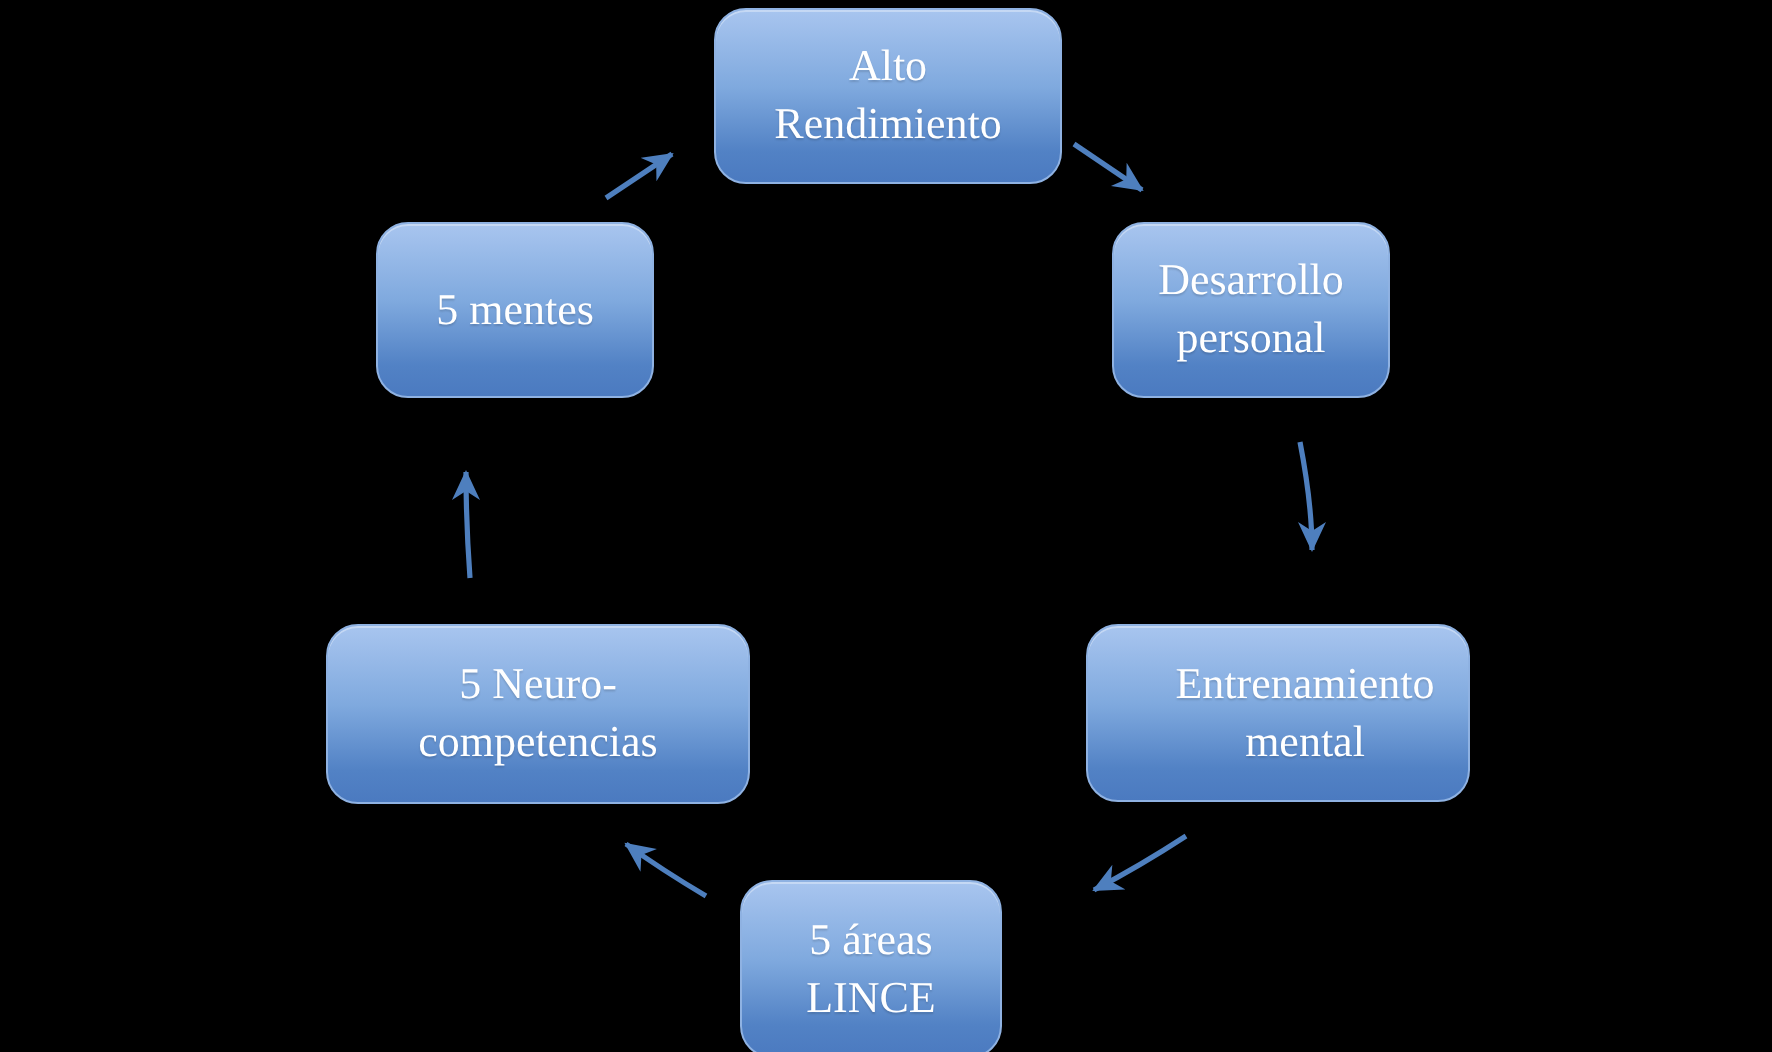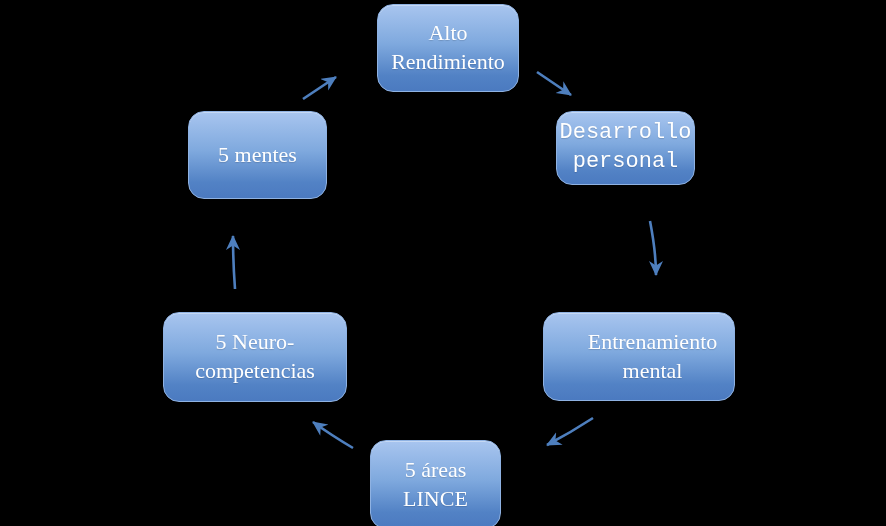--- a/index.html
+++ b/index.html
@@ -33,25 +33,25 @@
     padding: 4px 10px;
     color: #ffffff;
     font-size: 22px;
     line-height: 1.3;
     border-radius: 16px;
     background: linear-gradient(180deg, #a8c5ef 0%, #7fa9de 45%, #5282c5 82%, #4b7ac0 100%);
     border: 1px solid #8fb2e2;
     box-shadow: inset 0 1px 0 rgba(255,255,255,0.35), 0 2px 4px rgba(0,0,0,0.55);
     text-shadow: 0 1px 1px rgba(0,0,0,0.15);
   }
-  .node-alto        { left: 357px; top: 4px;   width: 142px; height: 88px; margin-left: 20px; }
-  .node-desarrollo  { left: 556px; top: 111px; width: 139px; height: 74px; font-family: Liberation Mono, monospace; }
+  .node-alto        { left: 357px; top: 4px;   width: 174px; height: 88px; }
+  .node-desarrollo  { left: 556px; top: 111px; width: 139px; height: 88px; }
   .node-entrenamiento { left: 543px; top: 312px; width: 192px; height: 89px; padding-left: 37px; }
   .node-lince       { left: 370px; top: 440px; width: 131px; height: 89px; }
-  .node-neuro       { left: 163px; top: 312px; width: 184px; height: 90px; }
+  .node-neuro       { left: 163px; top: 312px; width: 212px; height: 90px; }
   .node-mentes      { left: 188px; top: 111px; width: 139px; height: 88px; justify-content: center; }
 </style>
 </head>
 <body>
 
 <div class="canvas">
 
   <svg class="arrow-layer" viewBox="0 0 886 526" xmlns="http://www.w3.org/2000/svg">
     <defs>
       <marker id="ah" markerUnits="userSpaceOnUse" markerWidth="20" markerHeight="18" refX="14" refY="7" orient="auto">

